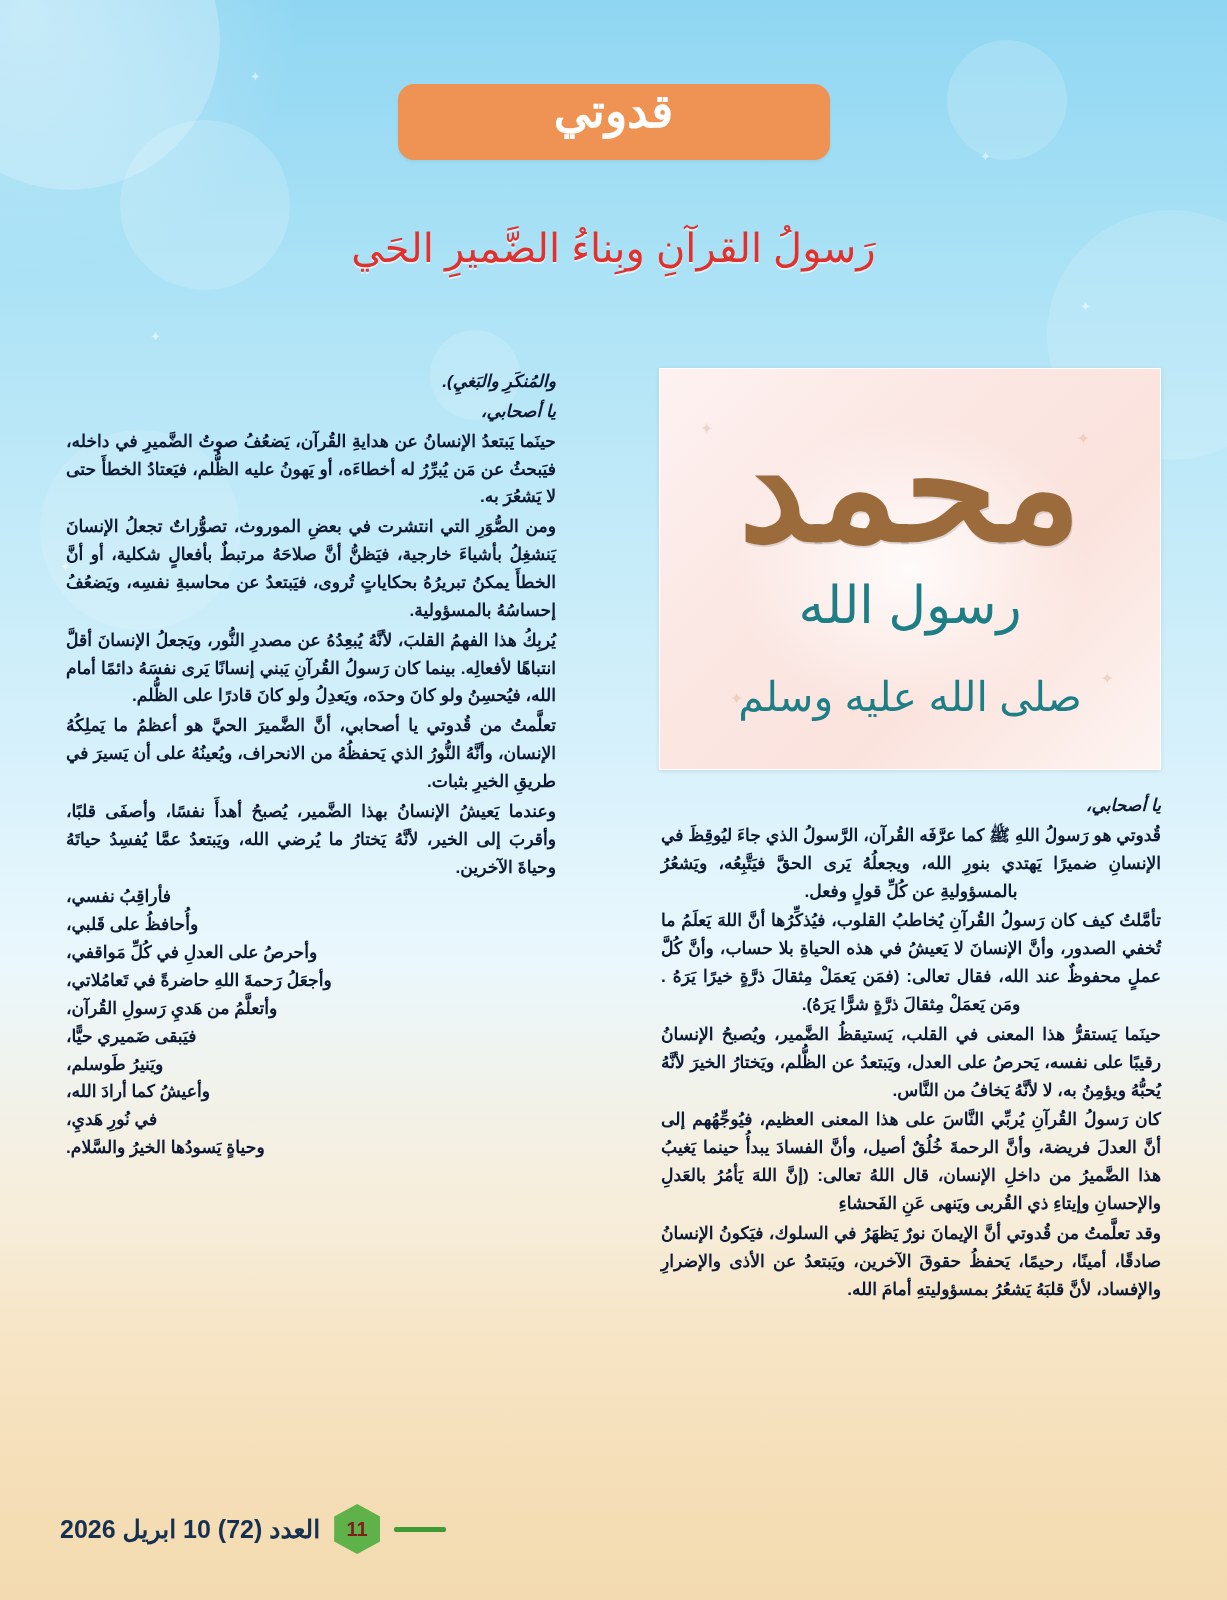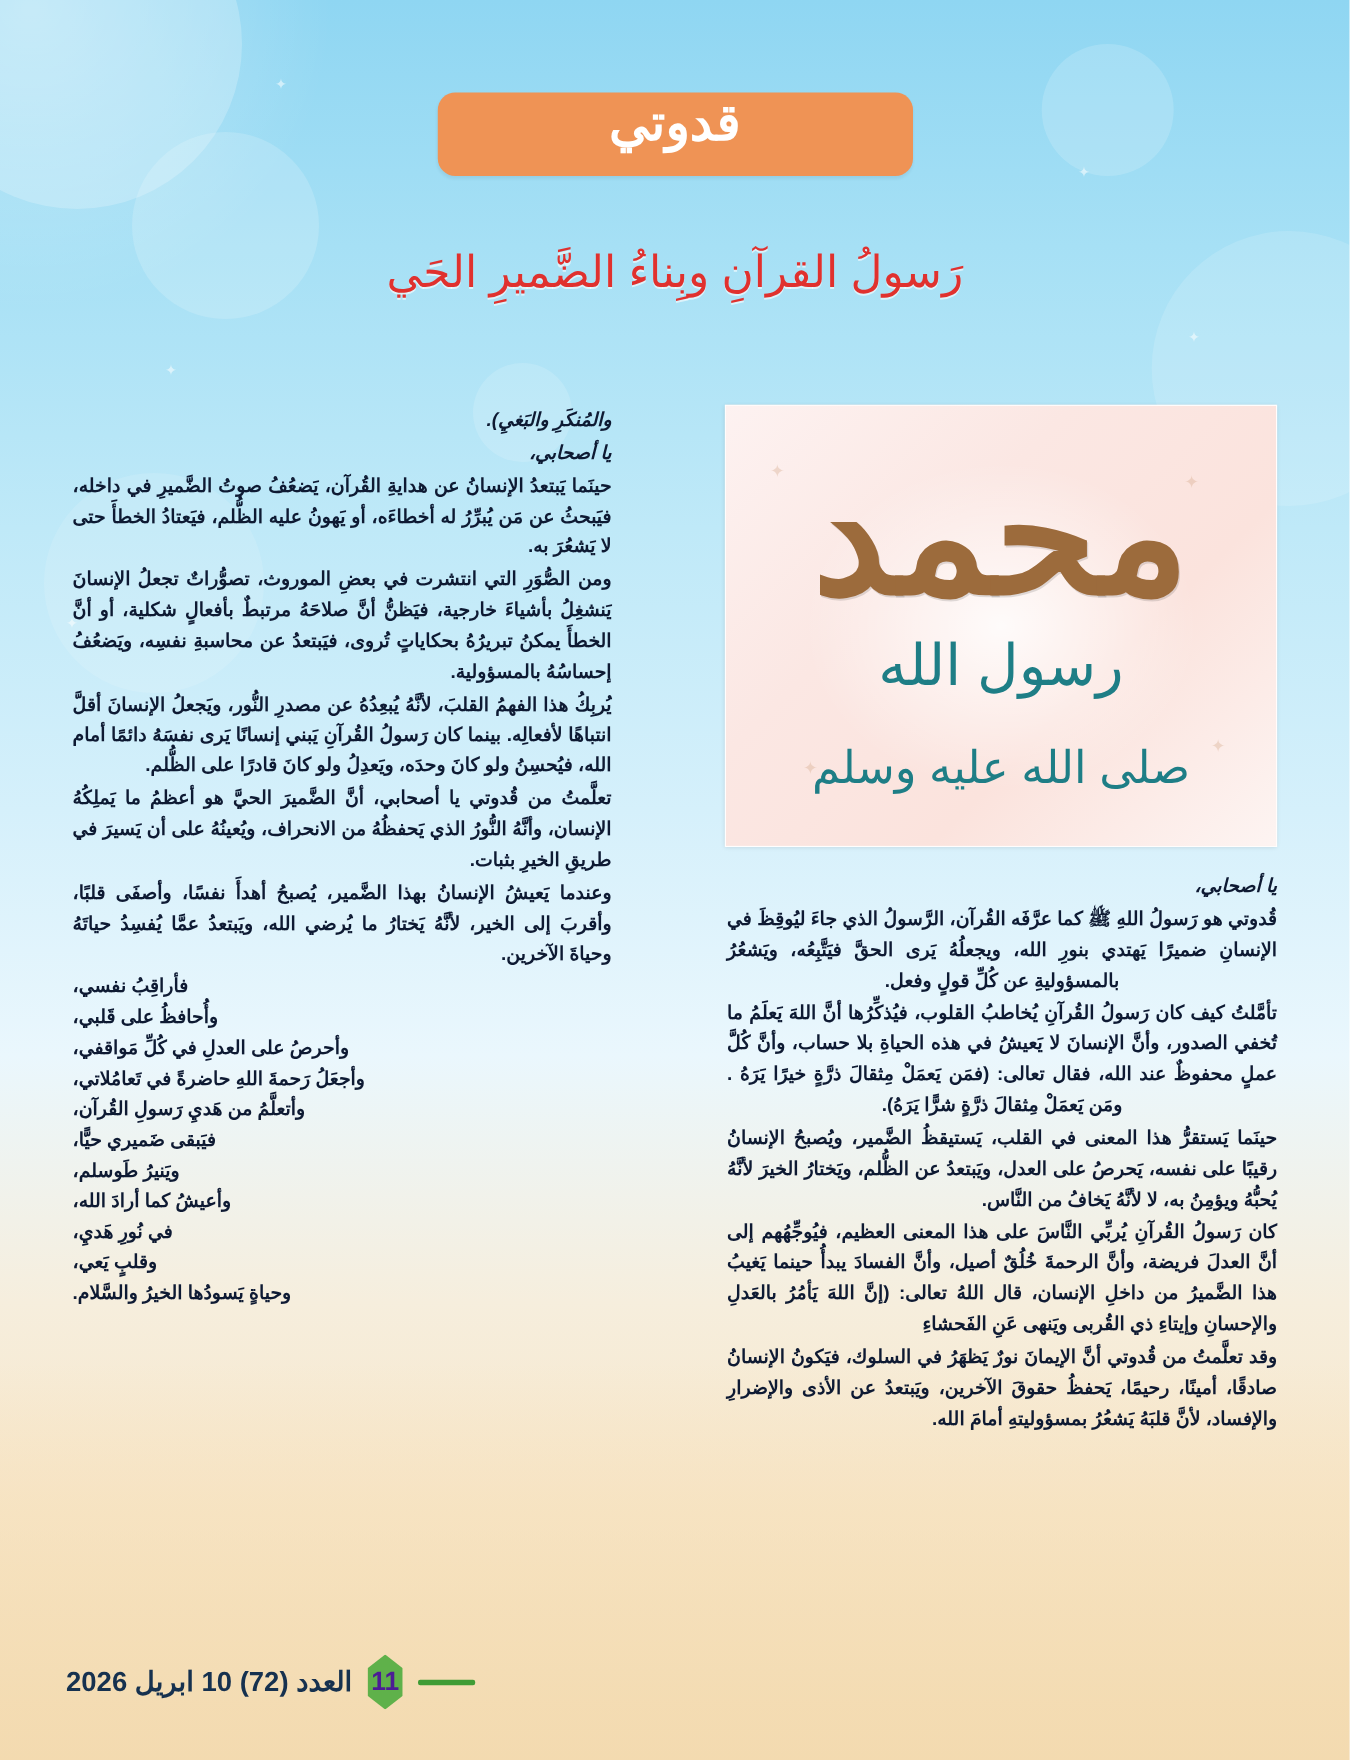--- a/index.html
+++ b/index.html
@@ -201,29 +201,29 @@
     align-items: center;
     gap: 14px;
   }
   .footer-rule {
     width: 52px;
     height: 5px;
     background: #3f9c35;
     border-radius: 2px;
   }
   .page-hex {
-    width: 32px;
+    width: 46px;
     height: 50px;
     background: #5fb14a;
     clip-path: polygon(50% 0%, 100% 25%, 100% 75%, 50% 100%, 0% 75%, 0% 25%);
     display: flex;
     align-items: center;
     justify-content: center;
-    color: #4c1d95;
-    font-size: 24px;
+    color: #7f1d1d;
+    font-size: 20px;
     font-weight: bold;
   }
   .issue-line {
     color: #16314f;
     font-size: 25px;
     font-weight: bold;
     direction: rtl;
   }
 </style>
 </head>
@@ -291,21 +291,20 @@
       <div class="verse-lines">
         <div>فأراقِبُ نفسي،</div>
         <div>وأُحافظُ على قَلبي،</div>
         <div>وأحرصُ على العدلِ في كُلِّ مَواقفي،</div>
         <div>وأجعَلُ رَحمةَ اللهِ حاضرةً في تَعامُلاتي،</div>
         <div>وأتعلَّمُ من هَديِ رَسولِ القُرآن،</div>
         <div>فيَبقى ضَميري حيًّا،</div>
         <div>ويَنيرُ طَوسلم،</div>
         <div>وأعيشُ كما أرادَ الله،</div>
         <div>في نُورِ هَديِ،</div>
-        <div>وقلبٍ يَعي،</div>
         <div>وحياةٍ يَسودُها الخيرُ والسَّلام.</div>
       </div>
     </div>
 
   </div>
 
   <div class="footer">
     <div class="footer-rule"></div>
     <div class="page-hex">11</div>
     <div class="issue-line">العدد (72) 10 ابريل 2026</div>

